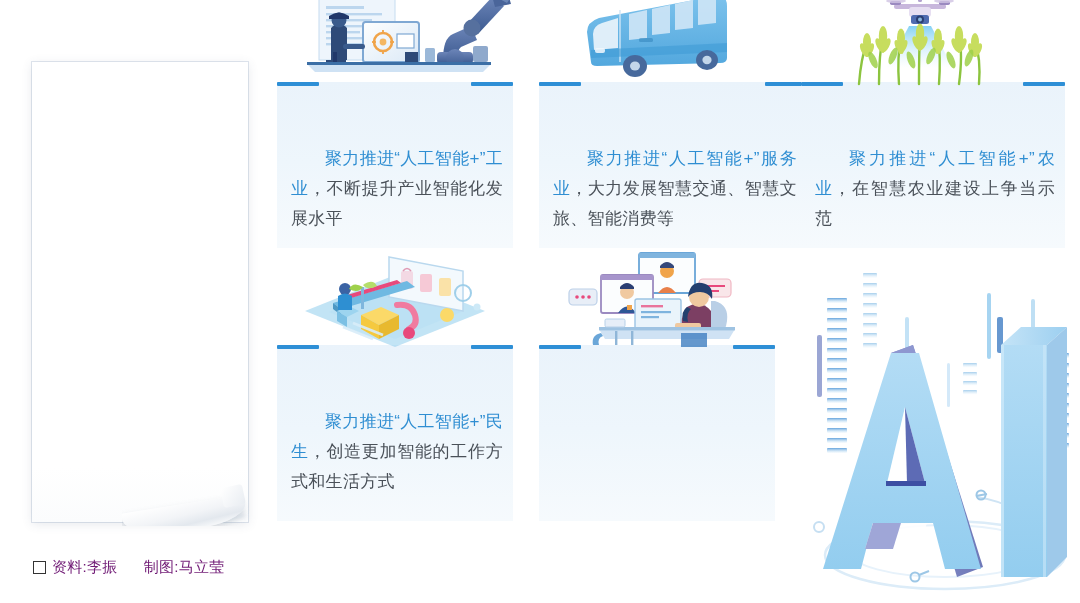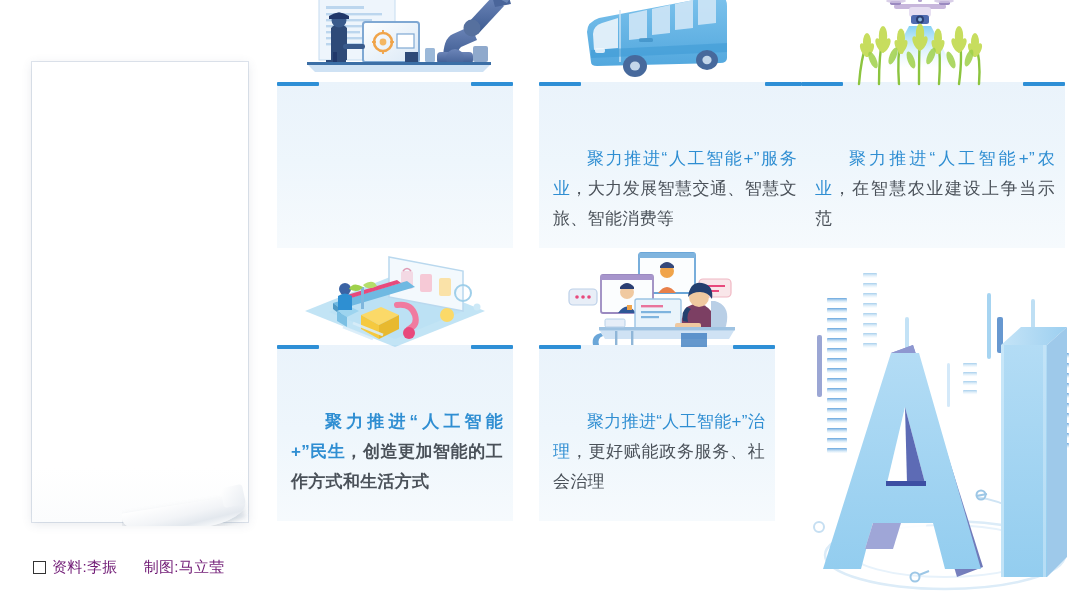--- a/index.html
+++ b/index.html
@@ -88,21 +88,21 @@
   .card .txt .hl{color:#2f8ed2;}
 
   
   #card-industry{left:277px;top:82px;width:236px;height:166px;}
   #card-industry .txt{top:62px;}
   #card-service{left:539px;top:82px;width:268px;height:166px;}
   #card-service .txt{top:62px;}
   #card-agriculture{left:801px;top:82px;width:264px;height:166px;}
   #card-agriculture .txt{top:62px;}
   #card-livelihood{left:277px;top:345px;width:236px;height:176px;}
-  #card-livelihood .txt{top:62px;font-weight:bold;}
+  #card-livelihood .txt{top:62px;}
   #card-governance{left:539px;top:345px;width:236px;height:176px;}
   #card-governance .txt{top:62px;}
 
   
   #ai-hero{
     position:absolute;left:795px;top:255px;width:285px;height:348px;
   }
 </style>
 </head>
 <body>
@@ -178,20 +178,23 @@
       <path d="M214 6 l16 -2 4 14 -16 3 z" fill="#4a659a"></path>
       <path d="M226 2 l10 6 -6 9 -9 -5 z" fill="#6b86b6"></path>
 
       <path d="M30 78 L214 78 L206 86 L38 86 Z" fill="#cfe2f4"></path>
       <rect x="30" y="76" width="184" height="3" fill="#3c6fa6"></rect>
       <rect x="128" y="66" width="13" height="10" fill="#2e4a78"></rect>
       <rect x="148" y="62" width="10" height="14" rx="1.5" fill="#9bb8d8"></rect>
       <rect x="196" y="60" width="15" height="16" rx="2" fill="#8fa9cc"></rect>
     </svg>
   </div>
+  <div class="txt">
+    <span class="hl">聚力推进“人工智能+”工业</span><span>，不断提升产业智能化发展水平</span>
+  </div>
 </div>
 
 <div class="card" id="card-service">
   <div class="accent-l"></div>
   <div class="accent-r"></div>
   <div class="art">
     <svg viewBox="0 0 236 100" width="236" height="100">
       <defs>
         <linearGradient id="g_bus" x1="0" y1="0" x2="0" y2="1">
           <stop offset="0" stop-color="#7cc2ec"></stop>
@@ -422,23 +425,20 @@
 
       <path d="M60 80 L196 80 L190 90 L66 90 Z" fill="#cfe2f4"></path>
       <rect x="60" y="78" width="136" height="3.4" fill="#9fc3e2"></rect>
       <rect x="66" y="70" width="20" height="8" rx="1.5" fill="#e6eef8" stroke="#b7d0e8" stroke-width="1"></rect>
 
       <path d="M62 84 q-10 2 -8 12 l6 0 q-2 -7 4 -9 z" fill="#6aa6d8"></path>
       <rect x="76" y="82" width="2.4" height="14" fill="#8fb6d8"></rect>
       <rect x="92" y="82" width="2.4" height="14" fill="#8fb6d8"></rect>
       <rect x="142" y="84" width="26" height="14" fill="#3f7ec0" opacity=".8"></rect>
     </svg>
-  </div>
-  <div class="txt">
-    <span class="hl">聚力推进“人工智能+”治理</span><span>，更好赋能政务服务、社会治理</span>
   </div>
 </div>
 
 <div id="ai-hero">
   <svg viewBox="0 0 285 348" width="285" height="348">
     <defs>
       <linearGradient id="g_face" x1="0" y1="0" x2="0" y2="1">
         <stop offset="0" stop-color="#b3dcf5"></stop>
           <stop offset="1" stop-color="#93cdef"></stop>
       </linearGradient>

